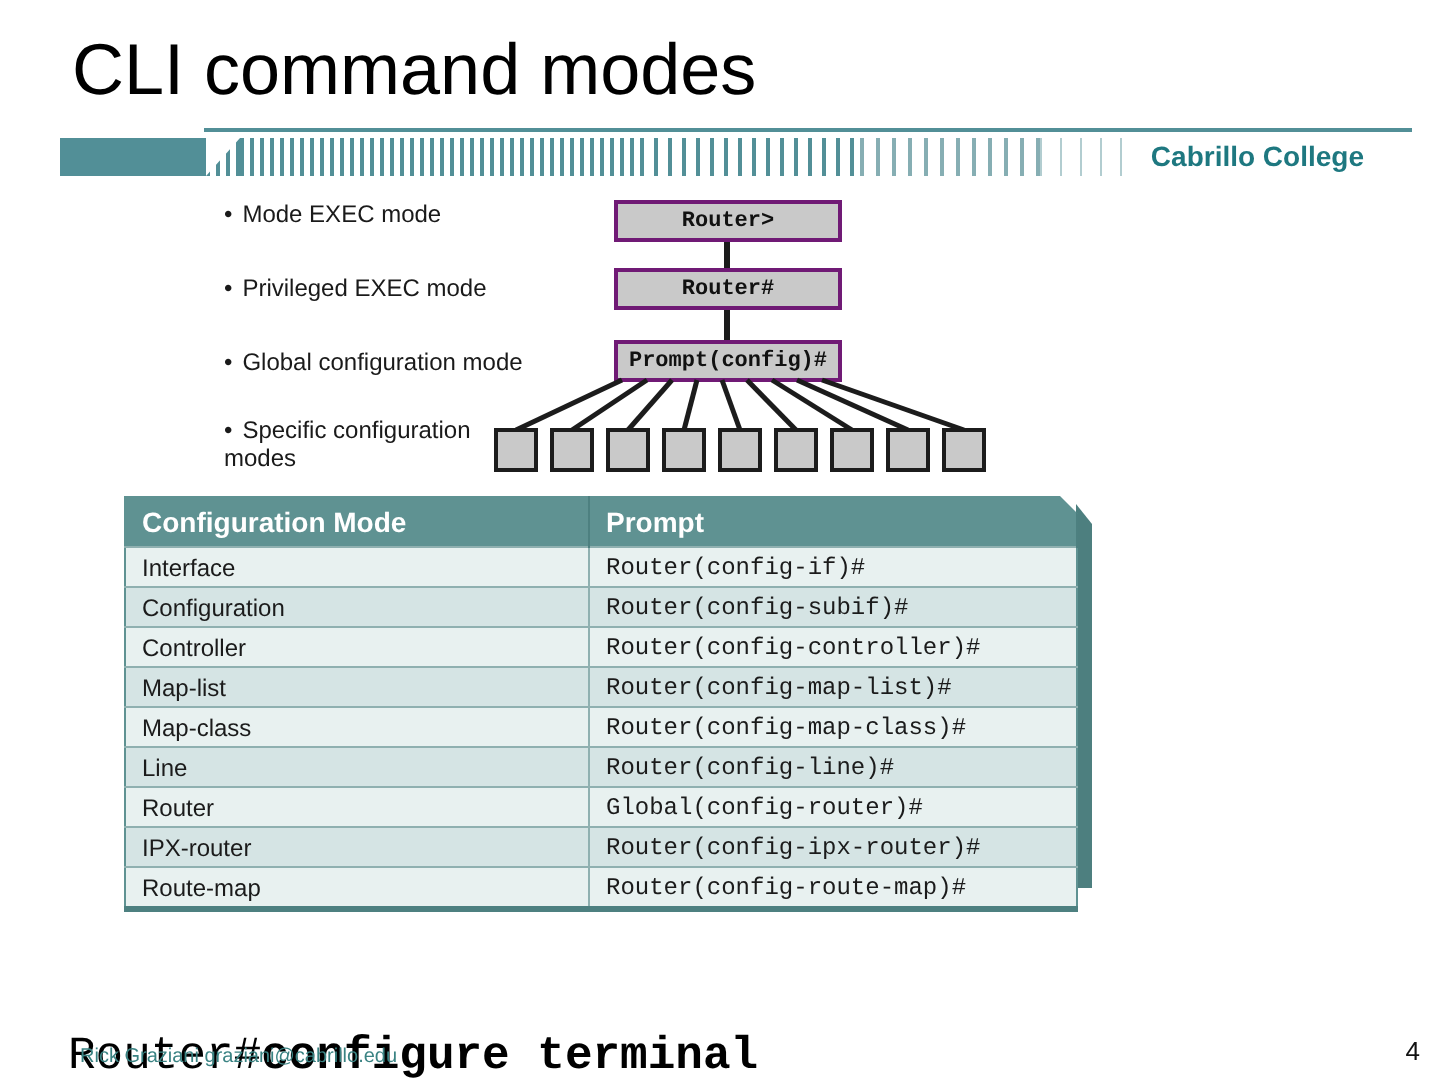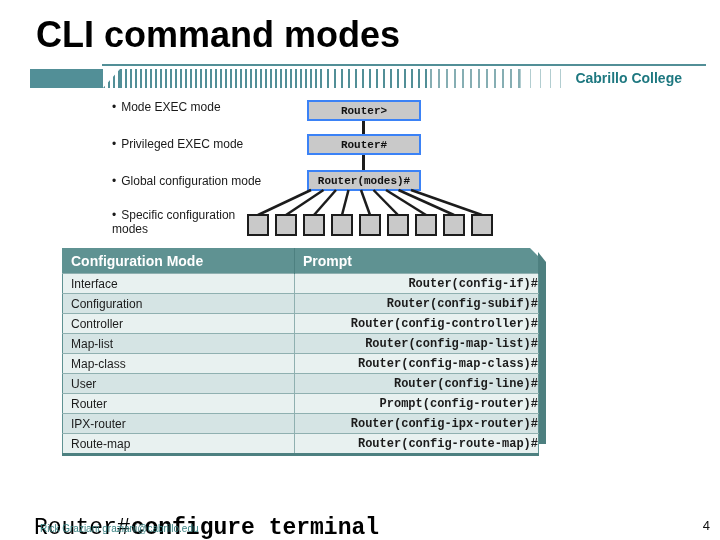--- a/index.html
+++ b/index.html
@@ -2,21 +2,21 @@
 <html><head>
 <meta charset="utf-8">
 <style>
   html,body{margin:0;padding:0;background:#888;}
   .slide{
     position:relative;width:720px;height:540px;background:#ffffff;
     font-family:"Liberation Sans",sans-serif;overflow:hidden;margin:0 auto;
   }
   
   .title{
-    position:absolute;left:36px;top:14px;font-size:36px;font-weight:700;
+    position:absolute;left:36px;top:14px;font-size:36px;font-weight:400;
     color:#000;letter-spacing:0;
   }
   
   .banner{position:absolute;left:30px;top:62px;width:676px;height:28px;}
   .banner .topline{position:absolute;left:72px;top:2px;width:604px;height:2px;background:#528f97;}
   .banner .bar{position:absolute;left:0;top:7px;height:19px;width:100%;}
   .banner .seg{position:absolute;top:0;height:100%;}
   .solidblk{left:0;width:73px;background:#528f97;}
   .ramp{left:73px;width:17px;
     background:repeating-linear-gradient(90deg,#528f97 0 2px,#ffffff 2px 5px);
@@ -28,21 +28,21 @@
   .brand{
     position:absolute;right:24px;top:8px;font-size:14px;font-weight:700;color:#1e7880;
   }
   
   .diagram{position:absolute;left:0;top:0;width:720px;height:540px;pointer-events:none;}
   .bullet{position:absolute;left:112px;width:150px;font-size:12px;color:#1a1a1a;line-height:1.15;}
   .bullet .dot{margin-right:5px;}
   .b0{top:101px;} .b1{top:138px;} .b2{top:175px;} .b3{top:209px;width:125px;}
   .dbox{
     position:absolute;left:307px;width:114px;height:21px;background:#c9c9c9;
-    border:2px solid #3b82f6;box-sizing:border-box;
+    border:2px solid #701a75;box-sizing:border-box;
     font-family:"Liberation Mono",monospace;font-weight:700;font-size:11px;color:#111;
     display:flex;align-items:center;justify-content:center;
   }
   .vline{position:absolute;left:362px;width:3px;background:#1c1c1c;}
   .sbox{
     position:absolute;top:214px;width:22px;height:22px;background:#c9c9c9;
     border:2px solid #1c1c1c;box-sizing:border-box;
   }
   .fan{position:absolute;left:0;top:0;}
   
@@ -60,21 +60,21 @@
   table.modes col.c2{width:244px;}
   table.modes th{
     background:#5f9292;color:#ffffff;font-size:14px;font-weight:700;text-align:left;
     padding:4px 0 4px 8px;height:16px;border-right:1px solid #4d8080;
   }
   table.modes td{
     font-size:12px;color:#1b1b1b;padding:2px 0 2px 8px;height:15px;
     border:1px solid #8fb0b0;border-left:none;
   }
   table.modes td:last-child{
-    font-family:"Liberation Mono",monospace;font-weight:700;font-size:12px;border-right:none;text-align:right;
+    font-family:"Liberation Mono",monospace;font-weight:400;font-size:12px;border-right:none;
   }
   table.modes tr:nth-child(odd) td{background:#e8f1f0;}
   table.modes tr:nth-child(even) td{background:#d5e4e4;}
   
   .cmds{
     position:absolute;left:34px;top:451px;
     font-family:"Liberation Mono",monospace;font-size:23px;color:#000;line-height:31px;
     white-space:pre;
   }
   .cmds .bold{font-weight:700;}
@@ -107,21 +107,21 @@
         <div class="bullet b0"><span class="dot">•</span><span>Mode EXEC mode</span></div>
         <div class="bullet b1"><span class="dot">•</span><span>Privileged EXEC mode</span></div>
         <div class="bullet b2"><span class="dot">•</span><span>Global configuration mode</span></div>
         <div class="bullet b3"><span class="dot">•</span><span>Specific configuration modes</span></div>
       </div>
 
     <div class="dbox" style="top:100px;">Router&gt;</div>
     <div class="vline" style="top:121px;height:13px;"></div>
     <div class="dbox" style="top:134px;">Router#</div>
     <div class="vline" style="top:155px;height:15px;"></div>
-    <div class="dbox" style="top:170px;">Router(modes)#</div>
+    <div class="dbox" style="top:170px;">Prompt(config)#</div>
 
     <svg class="fan" width="720" height="540">
         <line x1="311" y1="190" x2="258" y2="215" stroke="#1c1c1c" stroke-width="2.5"></line>
         <line x1="323.5" y1="190" x2="286" y2="215" stroke="#1c1c1c" stroke-width="2.5"></line>
         <line x1="336" y1="190" x2="314" y2="215" stroke="#1c1c1c" stroke-width="2.5"></line>
         <line x1="348.5" y1="190" x2="342" y2="215" stroke="#1c1c1c" stroke-width="2.5"></line>
         <line x1="361" y1="190" x2="370" y2="215" stroke="#1c1c1c" stroke-width="2.5"></line>
         <line x1="373.5" y1="190" x2="398" y2="215" stroke="#1c1c1c" stroke-width="2.5"></line>
         <line x1="386" y1="190" x2="426" y2="215" stroke="#1c1c1c" stroke-width="2.5"></line>
         <line x1="398.5" y1="190" x2="454" y2="215" stroke="#1c1c1c" stroke-width="2.5"></line>
@@ -168,26 +168,26 @@
           </tr>
           <tr>
             <td>Map-list</td>
             <td>Router(config-map-list)#</td>
           </tr>
           <tr>
             <td>Map-class</td>
             <td>Router(config-map-class)#</td>
           </tr>
           <tr>
-            <td>User</td>
+            <td>Line</td>
             <td>Router(config-line)#</td>
           </tr>
           <tr>
             <td>Router</td>
-            <td>Prompt(config-router)#</td>
+            <td>Global(config-router)#</td>
           </tr>
           <tr>
             <td>IPX-router</td>
             <td>Router(config-ipx-router)#</td>
           </tr>
           <tr>
             <td>Route-map</td>
             <td>Router(config-route-map)#</td>
           </tr>
         </tbody>

